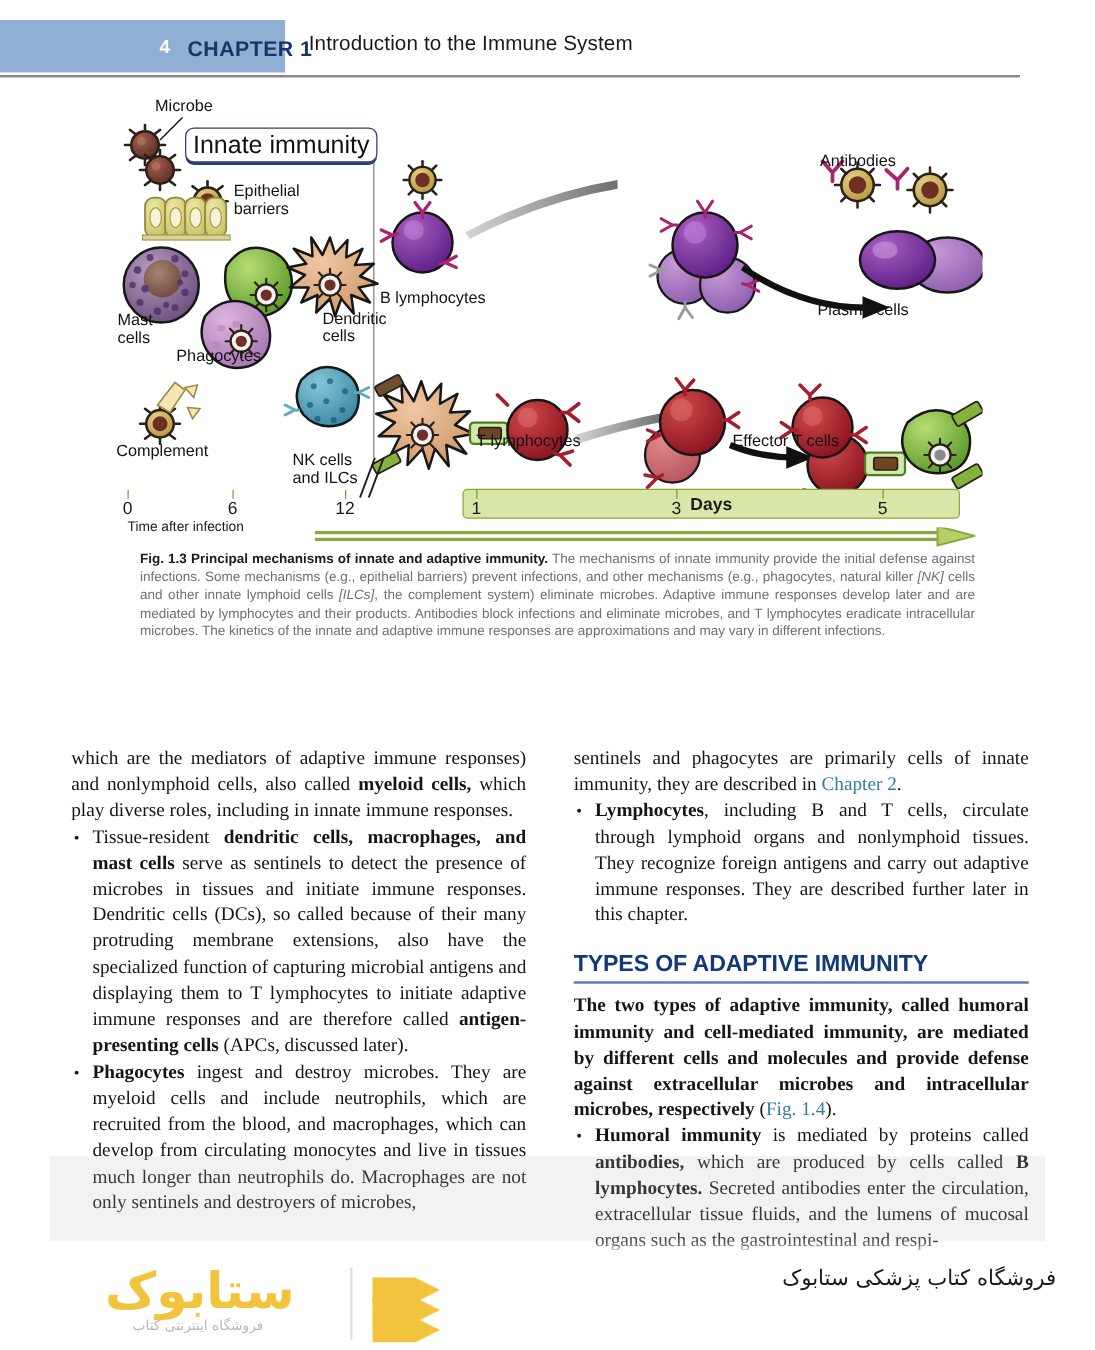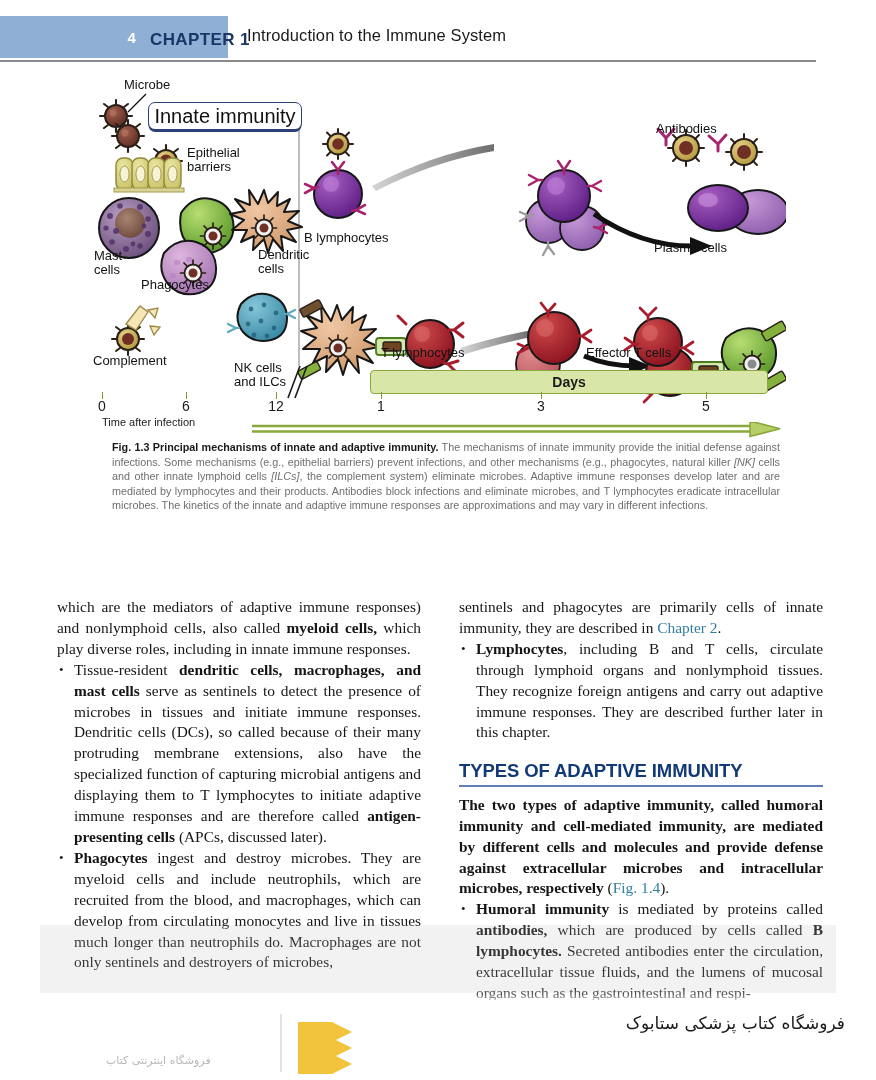--- a/index.html
+++ b/index.html
@@ -89,21 +89,21 @@
 
   
   .timeline{position:absolute;left:0;top:294px;width:700px;height:60px;}
   .tl-bar{
     position:absolute;top:0;height:22px;
     background:#d8e6a8;border:1.5px solid #8aa83c;border-radius:4px;
     font-family:"Liberation Sans",sans-serif;font-weight:bold;font-size:14px;
     color:#1a1a1a;display:flex;align-items:center;justify-content:center;
   }
   .tl-hours{left:8px;width:266px;}
-  .tl-days{left:284px;width:396px;}
+  .tl-days{left:284px;width:396px;margin-top:21px;}
   .tick{position:absolute;top:22px;width:1.4px;height:7px;background:#7e9a33;}
   .tl-num{
     position:absolute;top:28px;
     font-family:"Liberation Sans",sans-serif;font-size:14px;color:#1a1a1a;
     transform:translateX(-50%);
   }
   .tl-caption{
     position:absolute;left:0;top:46px;
     font-family:"Liberation Sans",sans-serif;font-size:11px;color:#1a1a1a;margin-left:16px;
   }
@@ -719,20 +719,21 @@
   <p class="hang">
     <span class="bullet">•</span><b>Humoral immunity</b><span> is mediated by proteins called </span><b>antibodies,</b><span> which are produced by cells called </span><b>B lymphocytes.</b><span> Secreted antibodies enter the circulation, extracellular tissue fluids, and the lumens of mucosal organs such as the gastrointestinal and respi-</span>
   </p>
 </div>
 
 <div class="grayband"></div>
 <div class="fade"></div>
 
 <div class="footer">
   <div class="logo-wrap">
+    <div class="logo-fa"><span>ستابوک</span></div>
     <div class="logo-sub">فروشگاه اینترنتی کتاب</div>
     <div class="logo-divider"></div>
     <svg class="chevrons" viewBox="0 0 72 54">
       <path d="M2,2 L36,2 L56,12 L36,22 L2,22 Z" fill="#f2c33c"></path>
       <path d="M2,18 L36,18 L56,28 L36,38 L2,38 Z" fill="#f2c33c"></path>
       <path d="M2,34 L36,34 L56,44 L36,54 L2,54 Z" fill="#f2c33c"></path>
     </svg>
   </div>
 
   <div class="foot-right">

